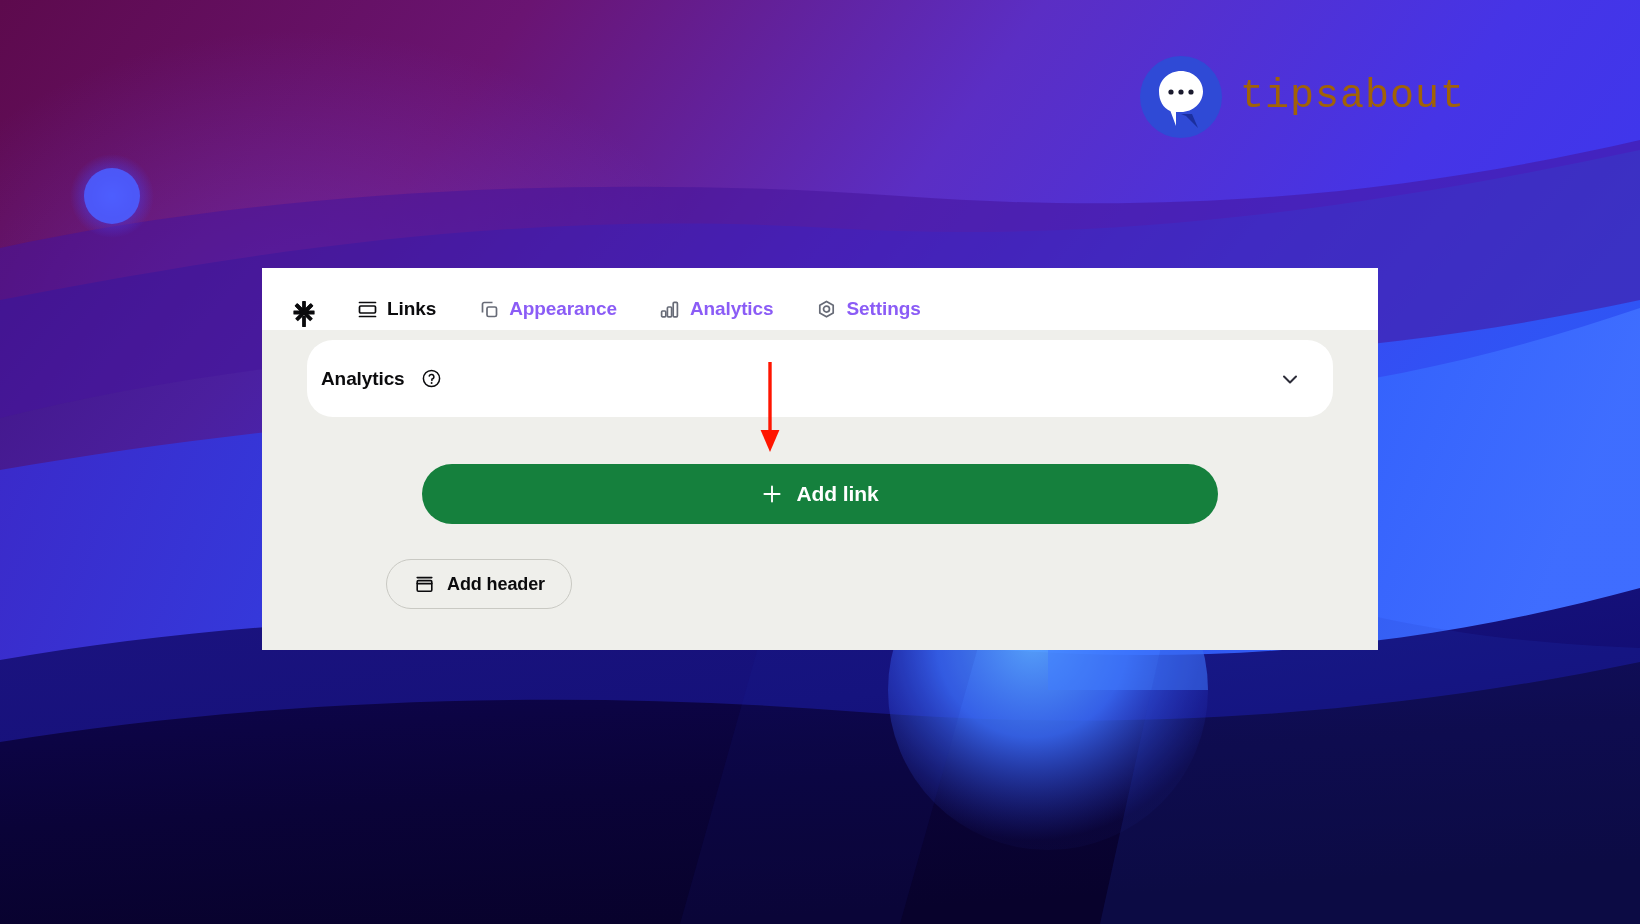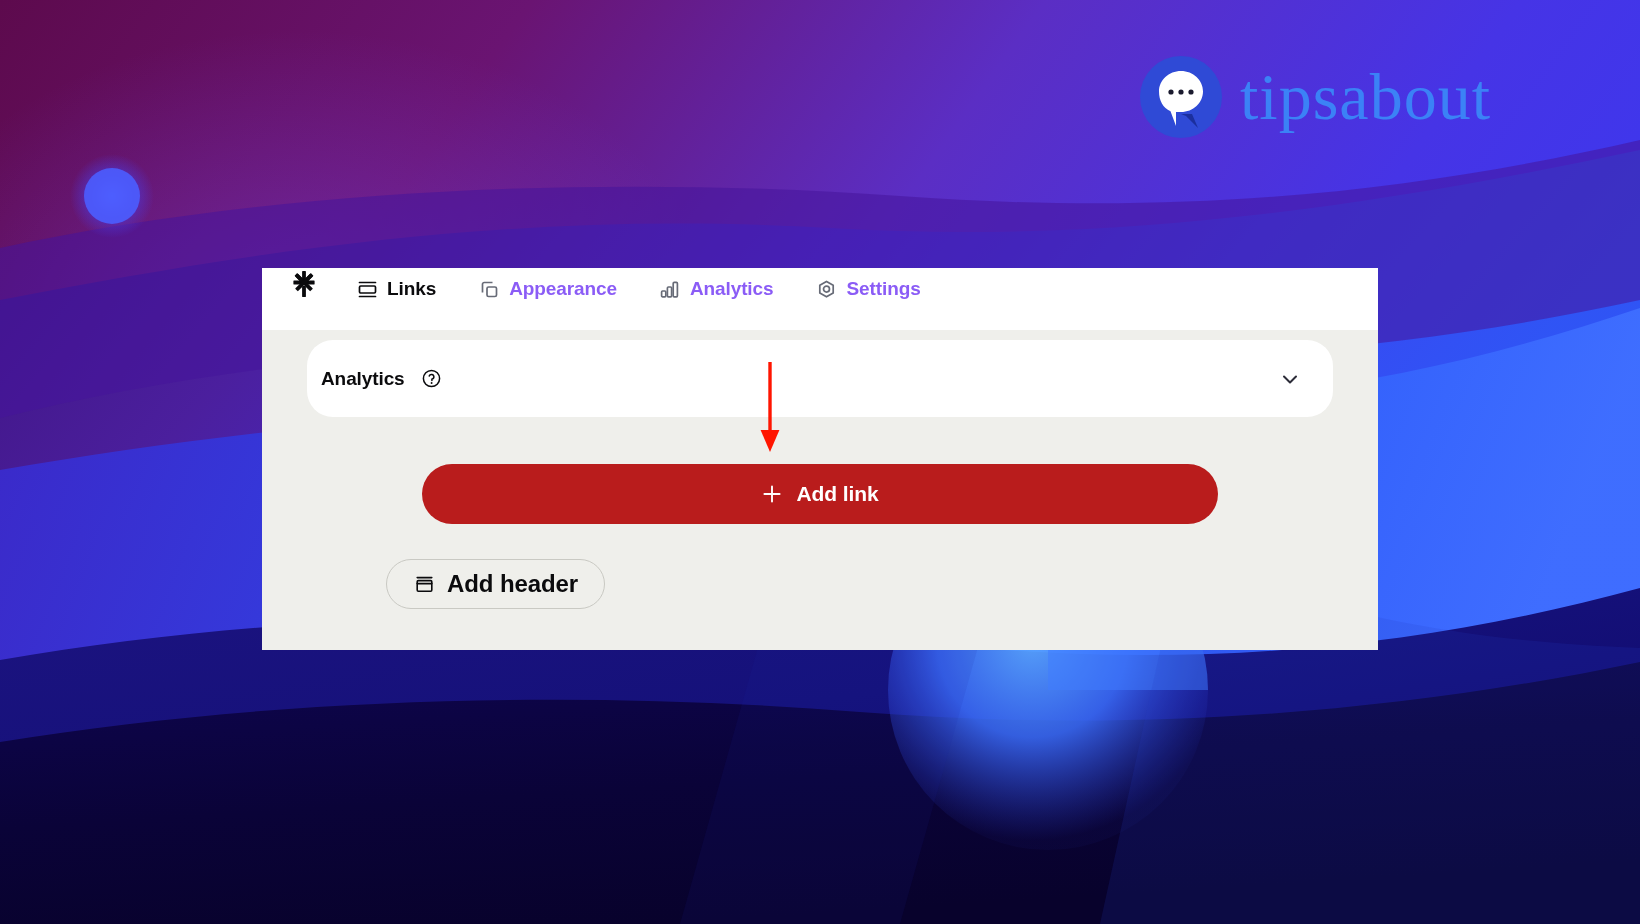--- a/index.html
+++ b/index.html
@@ -36,25 +36,25 @@
     align-items: center;
     gap: 18px;
     z-index: 6;
   }
   #brand-mark {
     width: 82px;
     height: 82px;
     flex: 0 0 82px;
   }
   #brand-text {
-    font-family: Liberation Serif, serif;
-    font-size: 66px;
+    font-family: Liberation Mono, monospace;
+    font-size: 40px;
     font-weight: 400;
     letter-spacing: 1px;
-    color: #3b82f6;
+    color: #a16207;
     line-height: 1;
     white-space: nowrap;
   }
 
   
   #app-card {
     position: absolute;
     left: 262px;
     top: 268px;
     width: 1116px;
@@ -65,21 +65,21 @@
     display: flex;
     flex-direction: column;
   }
 
   
   #app-nav {
     height: 62px;
     flex: 0 0 62px;
     background: #ffffff;
     display: flex;
-    align-items: flex-start;
+    align-items: flex-end;
     padding-left: 14px;
     gap: 0;
   }
   #linktree-logo {
     width: 56px;
     display: flex;
     align-items: center;
     justify-content: center;
     flex: 0 0 56px;
   }
@@ -160,21 +160,21 @@
     color: #2c2c38;
     cursor: pointer;
   }
 
   
   #add-link-button {
     margin-top: 47px;
     width: 796px;
     height: 60px;
     border-radius: 30px;
-    background: #b91c1c;
+    background: #15803d;
     border: none;
     color: #ffffff;
     display: flex;
     align-items: center;
     justify-content: center;
     gap: 13px;
     cursor: pointer;
     font-family: "Liberation Sans", sans-serif;
   }
   #add-link-label {
@@ -200,21 +200,21 @@
     border-radius: 25px;
     background: transparent;
     border: 1px solid #c9c9c3;
     display: flex;
     align-items: center;
     gap: 12px;
     cursor: pointer;
     font-family: "Liberation Sans", sans-serif;
   }
   #add-header-label {
-    font-size: 24px;
+    font-size: 18px;
     font-weight: 700;
     color: #0b0b0d;
     letter-spacing: -0.1px;
   }
   #add-header-icon {
     display: flex;
     align-items: center;
     justify-content: center;
     width: 22px;
     height: 22px;

